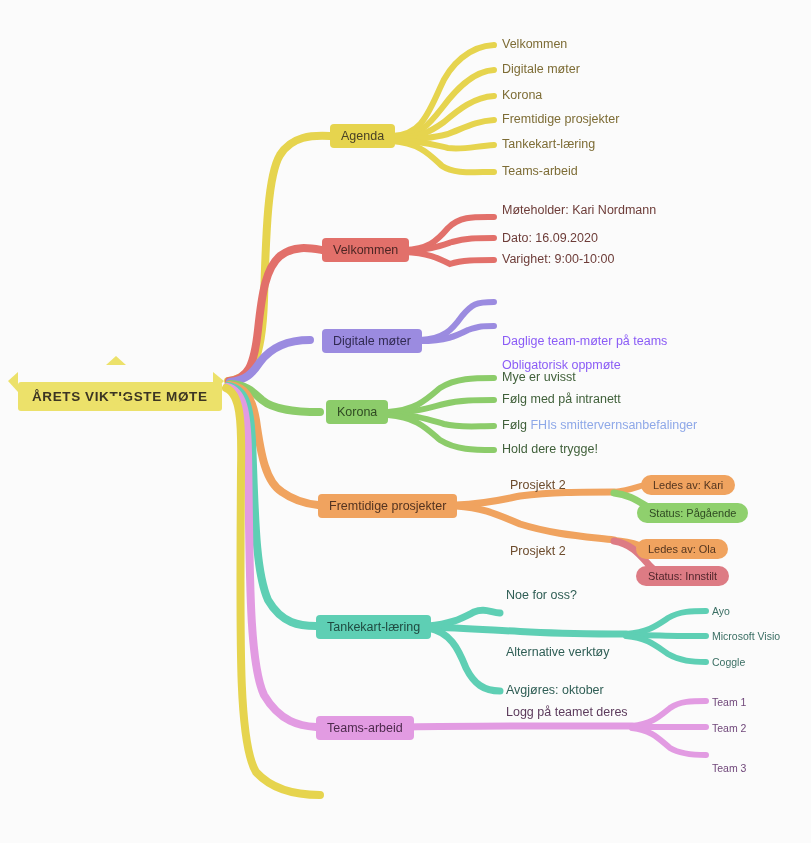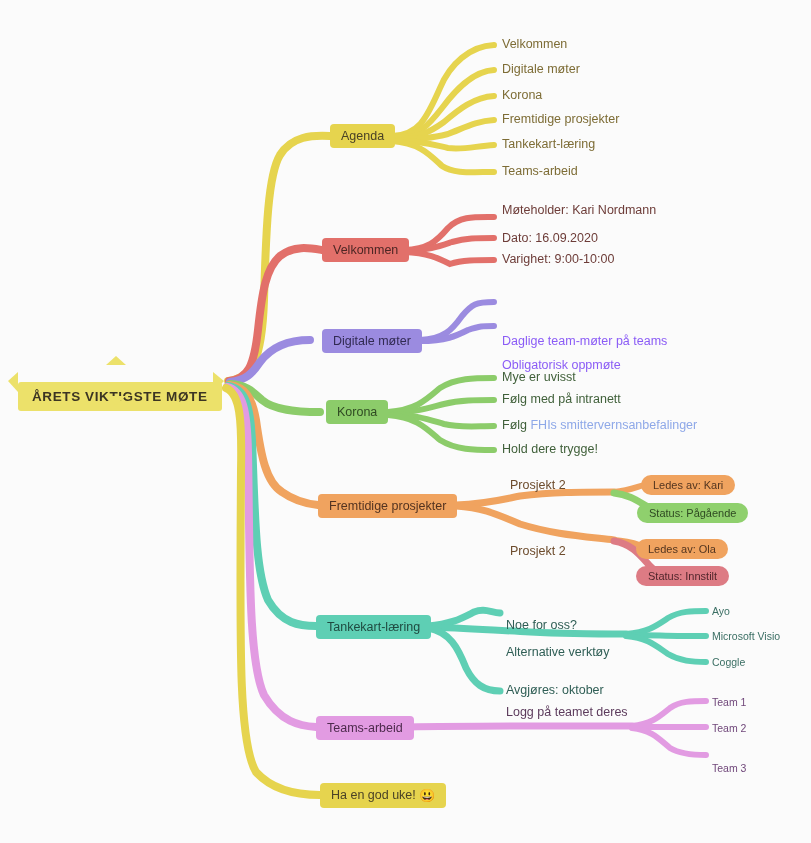--- a/index.html
+++ b/index.html
@@ -235,21 +235,21 @@
   <div class="node pill orange" style="left:636px;top:539px;">
     <span>Ledes av: Ola</span>
   </div>
   <div class="node pill red" style="left:636px;top:566px;">
     <span>Status: Innstilt</span>
   </div>
 
   <div class="node box teal" style="left:316px;top:615px;">
     <span>Tankekart-læring</span>
   </div>
-  <div class="node leaf t-teal" style="left:506px;top:618px;">
+  <div class="node leaf t-teal" style="left:506px;top:588px;">
     <span>Noe for oss?</span>
   </div>
   <div class="node leaf t-teal" style="left:506px;top:645px;">
     <span>Alternative verktøy</span>
   </div>
   <div class="node leaf t-teal" style="left:506px;top:683px;">
     <span>Avgjøres: oktober</span>
   </div>
   <div class="node leaf-sm t-teal" style="left:712px;top:605px;">
     <span>Ayo</span>
@@ -270,18 +270,14 @@
   <div class="node leaf-sm t-pink" style="left:712px;top:696px;">
     <span>Team 1</span>
   </div>
   <div class="node leaf-sm t-pink" style="left:712px;top:722px;">
     <span>Team 2</span>
   </div>
   <div class="node leaf-sm t-pink" style="left:712px;top:750px;margin-top:12px;">
     <span>Team 3</span>
   </div>
 
-  <div class="node box yellow" style="left:320px;top:783px;">
-    <span>Ha en god uke!</span>
-    <span class="emoji">😃</span>
-  </div>
 
 </div>
 
 </body></html>

